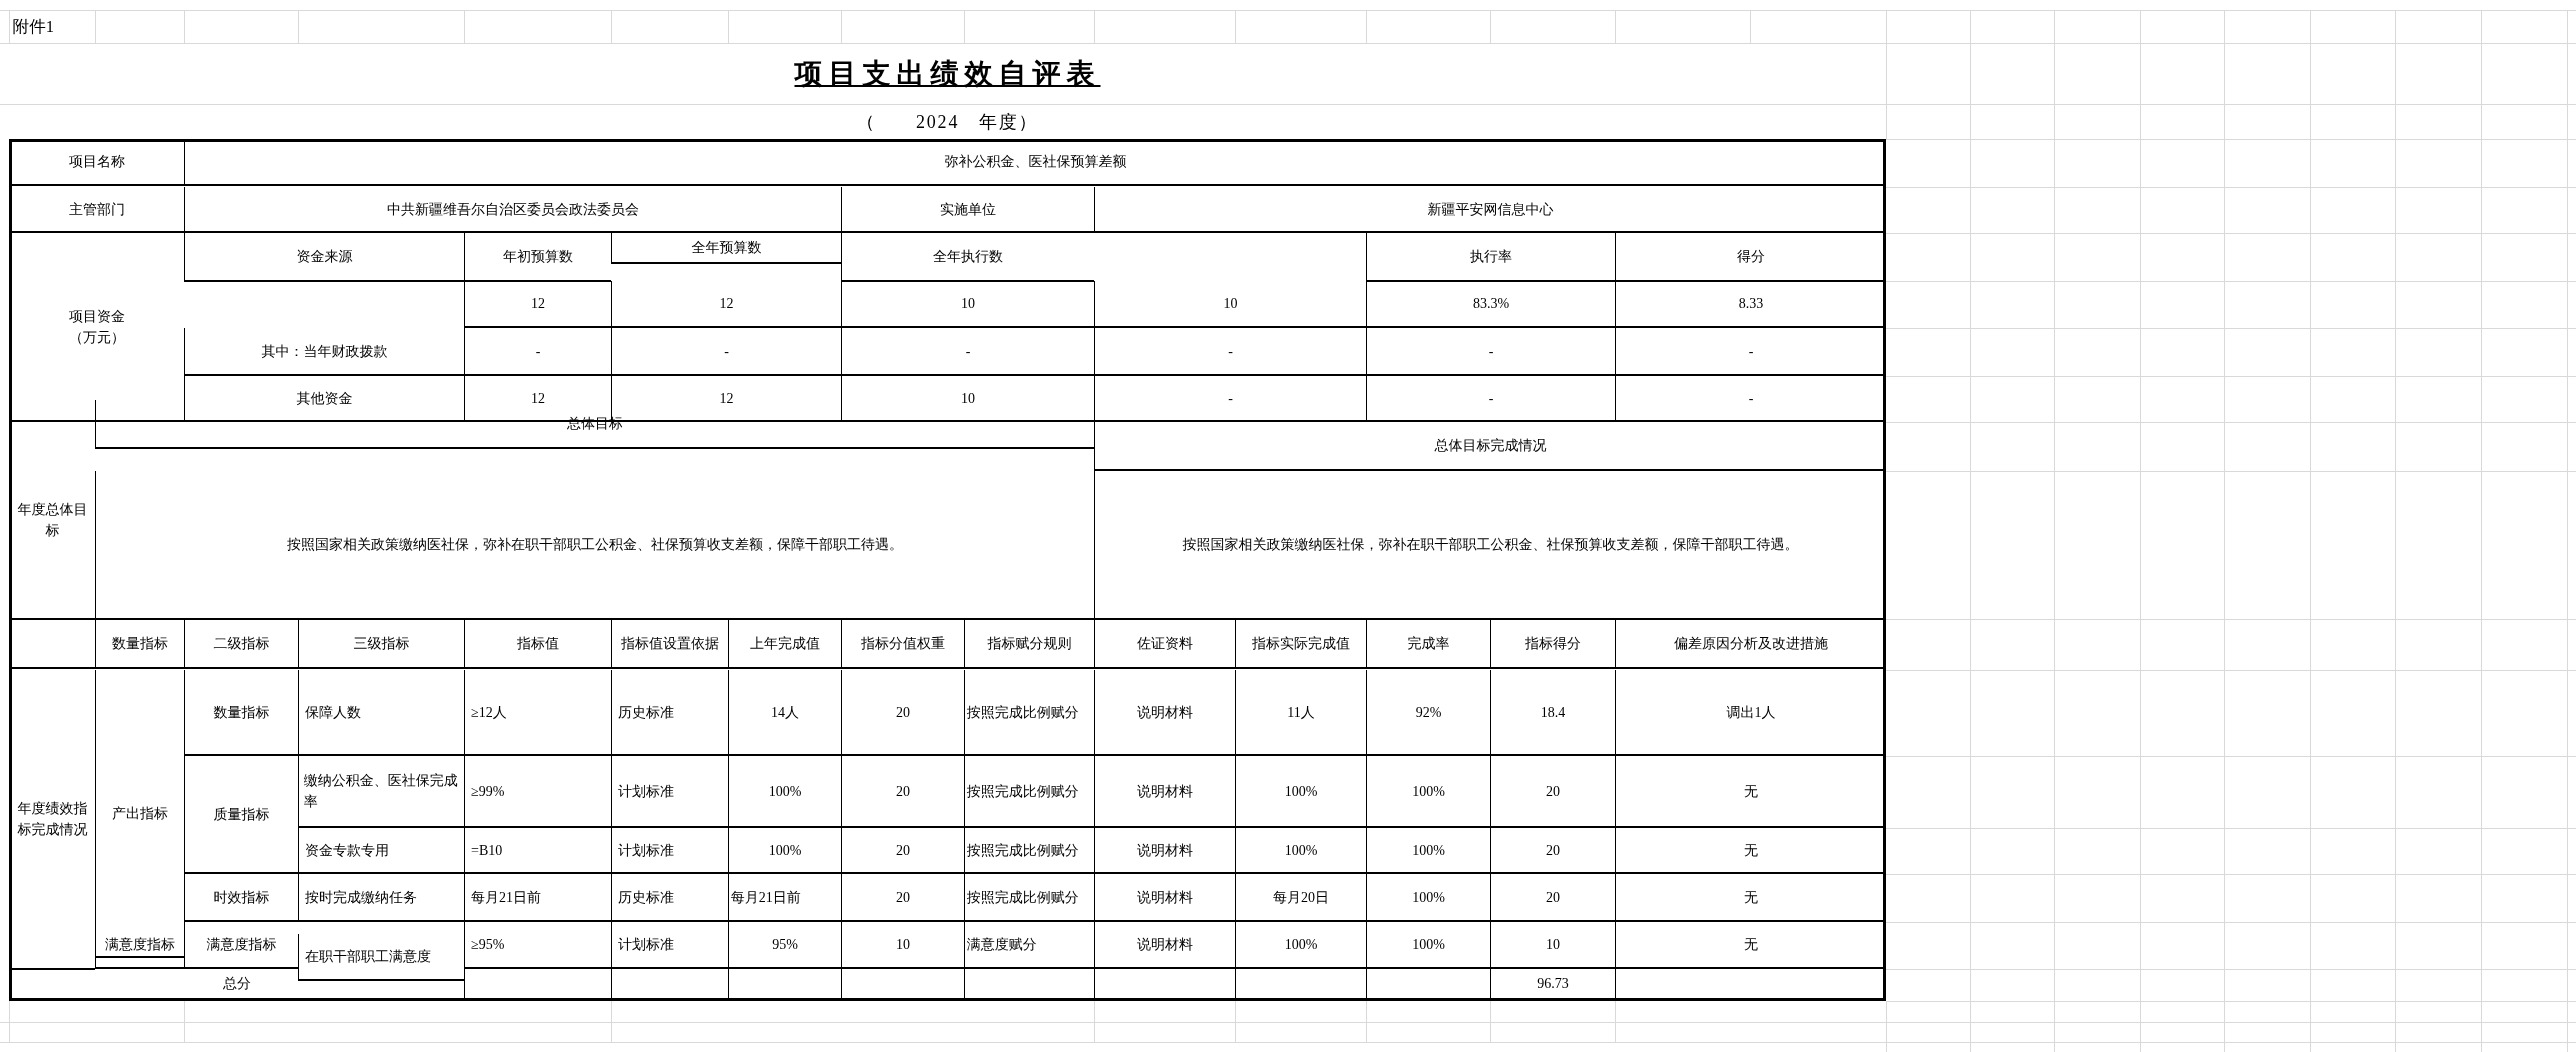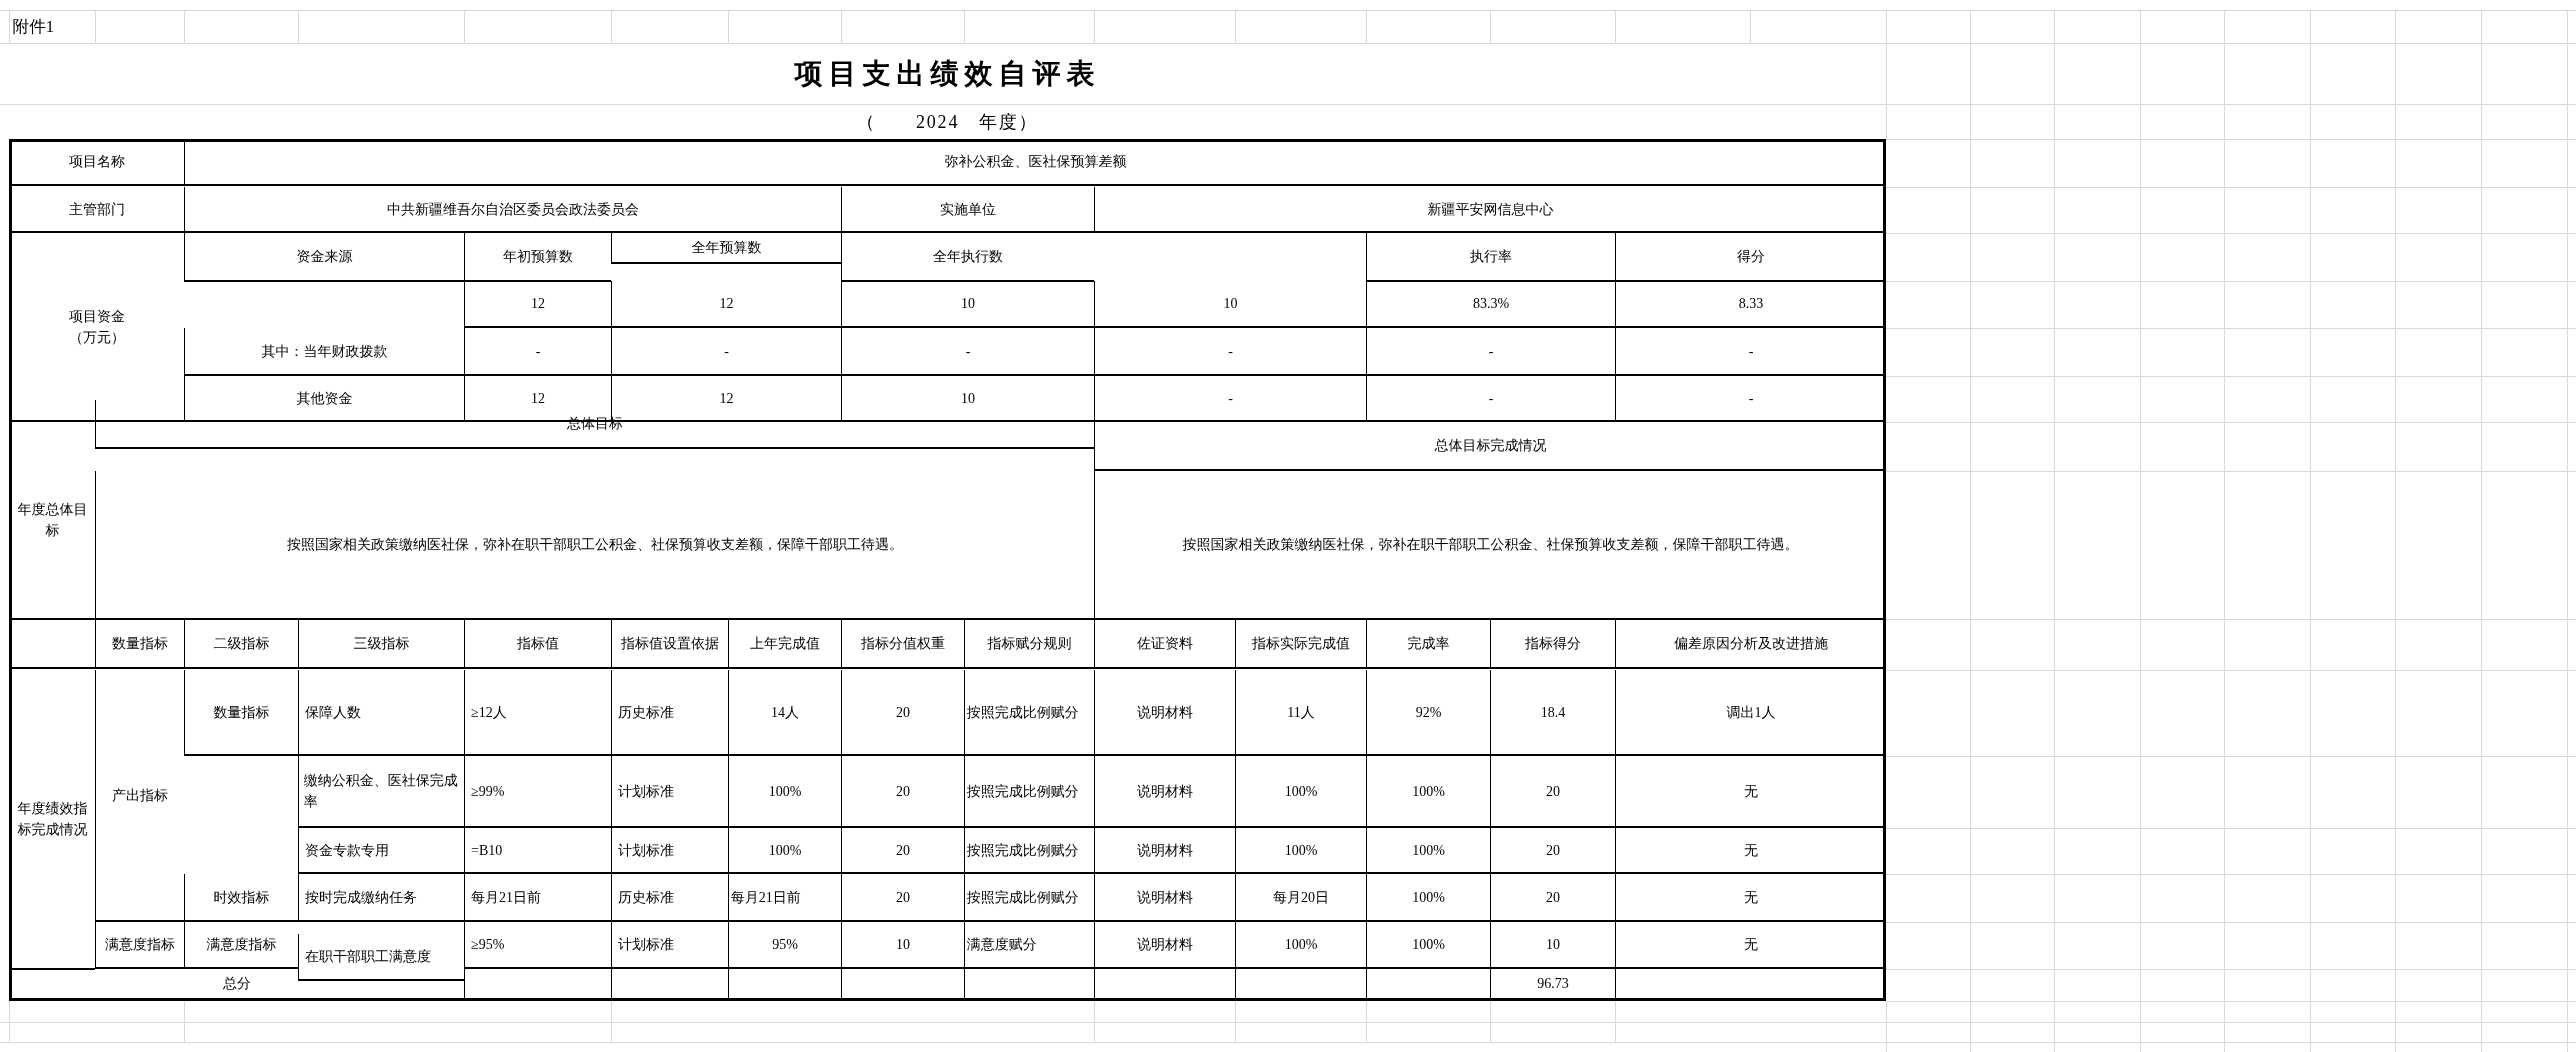--- a/index.html
+++ b/index.html
@@ -8,21 +8,21 @@
   .gh{position:absolute;height:1.2px;background:#d9d9d9;z-index:0;}
   .gv{position:absolute;width:1.2px;background:#d9d9d9;z-index:0;}
   .free{position:absolute;display:flex;align-items:center;justify-content:center;box-sizing:border-box;z-index:2;}
   .cell{position:absolute;box-sizing:border-box;display:flex;align-items:center;justify-content:center;
         text-align:center;border-left:1.2px solid #000;border-bottom:2.4px solid #000;
         padding:1.2px 4.7px;line-height:1.5;z-index:2;}
   .l{justify-content:flex-start;text-align:left;padding-left:6px;}
   .pre{white-space:pre-line;}
   .frame{position:absolute;left:9px;top:139px;width:1877px;height:862px;border:3.6px solid #000;
          box-sizing:border-box;z-index:5;pointer-events:none;}
-  .title{font-size:28px;font-weight:bold;letter-spacing:6px;}
+  .title{font-size:28px;font-weight:bold;letter-spacing:6px;text-decoration:underline;}
   .year{font-size:18px;letter-spacing:1.8px;white-space:pre;}
   .attach{font-size:16.6px;justify-content:flex-start;padding-left:3.6px;}
 </style>
 </head>
 <body>
 
 <div class="sheet">
 
   <div class="gh" style="left:0;top:9.5px;width:2576px"></div>
   <div class="gh" style="left:0;top:43px;width:2576px"></div>
@@ -138,23 +138,24 @@
   <div class="cell" style="left:728px;top:619px;width:113px;height:50px;padding:1.2px 1.8px">上年完成值</div>
   <div class="cell" style="left:841px;top:619px;width:123px;height:50px;padding:1.2px 1.8px">指标分值权重</div>
   <div class="cell" style="left:964px;top:619px;width:130px;height:50px;padding:1.2px 1.8px">指标赋分规则</div>
   <div class="cell" style="left:1094px;top:619px;width:141px;height:50px">佐证资料</div>
   <div class="cell" style="left:1235px;top:619px;width:131px;height:50px;padding:1.2px 1.8px">指标实际完成值</div>
   <div class="cell" style="left:1366px;top:619px;width:124px;height:50px">完成率</div>
   <div class="cell" style="left:1490px;top:619px;width:125px;height:50px">指标得分</div>
   <div class="cell" style="left:1615px;top:619px;width:271px;height:50px">偏差原因分析及改进措施</div>
 
   <div class="cell" style="left:9px;top:670px;width:86px;height:300px;padding:1.2px 1.8px">年度绩效指标完成情况</div>
-  <div class="cell" style="left:95px;top:670px;width:89px;height:252px;padding:1.2px 1.8px">产出指标</div>
+  <div class="cell" style="left:95px;top:670px;width:89px;height:288px;padding:1.2px 1.8px">产出指标</div>
   <div class="cell" style="left:95px;top:922px;width:89px;height:47px;padding:1.2px 1.8px">满意度指标</div>
   <div class="cell" style="left:184px;top:670px;width:114px;height:86px">数量指标</div>
+  <div class="cell" style="left:184px;top:756px;width:114px;height:118px">质量指标</div>
   <div class="cell" style="left:184px;top:874px;width:114px;height:48px">时效指标</div>
   <div class="cell" style="left:184px;top:922px;width:114px;height:47px">满意度指标</div>
 
   <div class="cell l" style="left:298px;top:670px;width:166px;height:86px">保障人数</div>
   <div class="cell l" style="left:464px;top:670px;width:147px;height:86px">≥12人</div>
   <div class="cell l" style="left:611px;top:670px;width:117px;height:86px">历史标准</div>
   <div class="cell" style="left:728px;top:670px;width:113px;height:86px">14人</div>
   <div class="cell" style="left:841px;top:670px;width:123px;height:86px">20</div>
   <div class="cell l" style="left:964px;top:670px;width:130px;height:86px;padding:1.2px 1.8px">按照完成比例赋分</div>
   <div class="cell" style="left:1094px;top:670px;width:141px;height:86px">说明材料</div>

